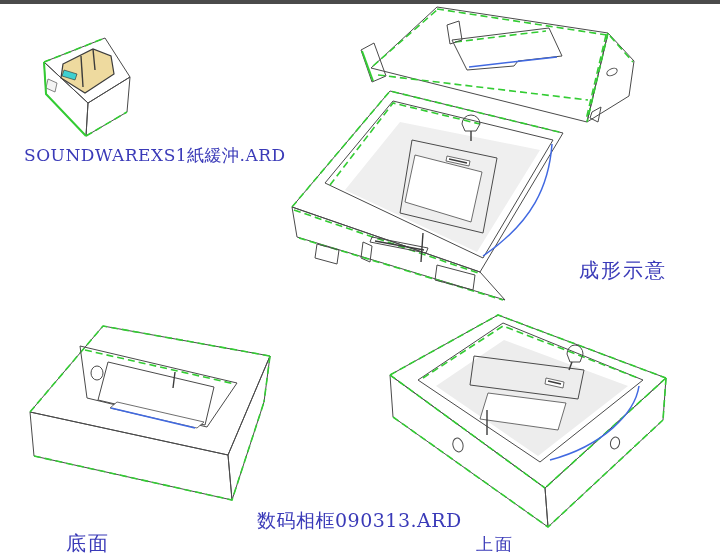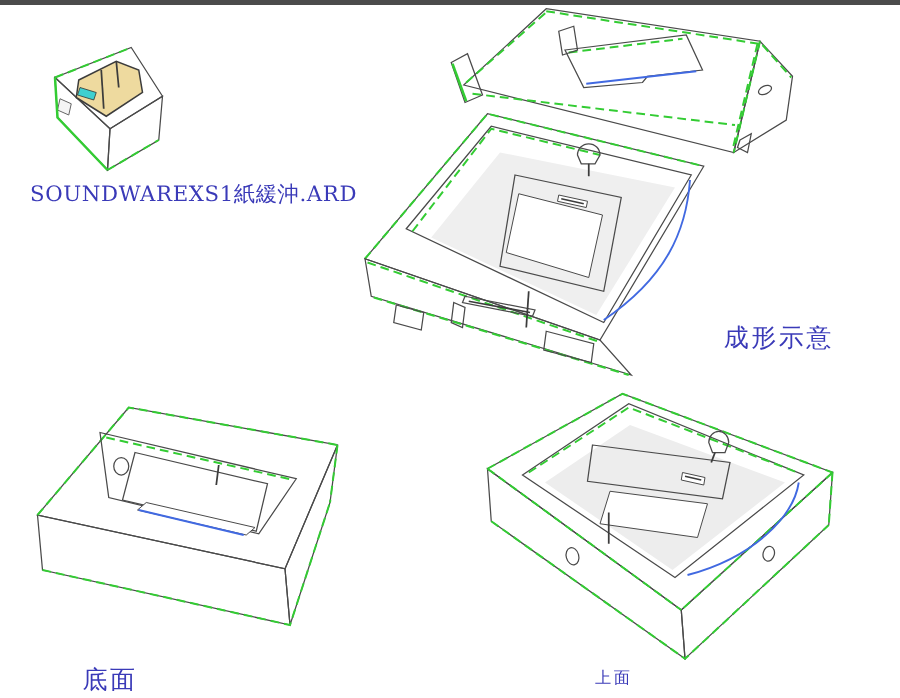--- a/index.html
+++ b/index.html
@@ -9,21 +9,21 @@
   }
   .top-bar{position:absolute;left:0;top:0;width:720px;height:4px;background:#4b4b4b;}
   .cad-label{
     position:absolute;color:#3a3ab8;white-space:nowrap;
     font-family:"DejaVu Serif","Liberation Serif",serif;
   }
   #lbl-buffer-file{left:24px;top:144px;font-size:17px;letter-spacing:0.5px;}
   #lbl-forming{left:551px;top:257px;font-size:20px;letter-spacing:2px;margin-left:28px;}
   #lbl-bottom{left:66px;top:512px;font-size:20px;letter-spacing:2px;margin-top:18px;}
   #lbl-design-file{left:257px;top:508px;font-size:19px;letter-spacing:0.5px;}
-  #lbl-top{left:476px;top:533px;font-size:13px;letter-spacing:2px;}
+  #lbl-top{left:476px;top:533px;font-size:17px;letter-spacing:2px;}
   svg{position:absolute;overflow:visible;}
   #thumb-view{left:35px;top:30px;}
   #forming-view{left:285px;top:0px;}
   #bottom-face-view{left:25px;top:318px;}
   #top-face-view{left:388px;top:298px;}
   .edge{fill:none;stroke:#4a4a4a;stroke-width:1;}
   .fold{fill:none;stroke:#33cc33;stroke-width:1.6;stroke-dasharray:7,4;}
   .foldsolid{fill:none;stroke:#33cc33;stroke-width:2;}
   .cut{fill:none;stroke:#4169e1;stroke-width:1.5;}
   .dark{fill:none;stroke:#3c3c3c;stroke-width:1.4;}
@@ -139,15 +139,16 @@
       <path d="M 179,56 A 8,9 0 1 1 195,56 L 192,64 L 182,64 Z" fill="#eeda9f" class="edge"></path>
       <line x1="184" y1="64" x2="181" y2="72" class="dark"></line>
       <line x1="99" y1="112" x2="99" y2="137" class="dark"></line>
       <path d="M 251,88 C 247,115 215,148 162,162" class="cut"></path>
     </g>
   </svg>
 
   <div class="cad-label" id="lbl-buffer-file">SOUNDWAREXS1紙緩沖.ARD</div>
   <div class="cad-label" id="lbl-forming">成形示意</div>
   <div class="cad-label" id="lbl-bottom">底面</div>
+  <div class="cad-label" id="lbl-design-file">数码相框090313.ARD</div>
   <div class="cad-label" id="lbl-top">上面</div>
 
 </div>
 
 </body></html>

